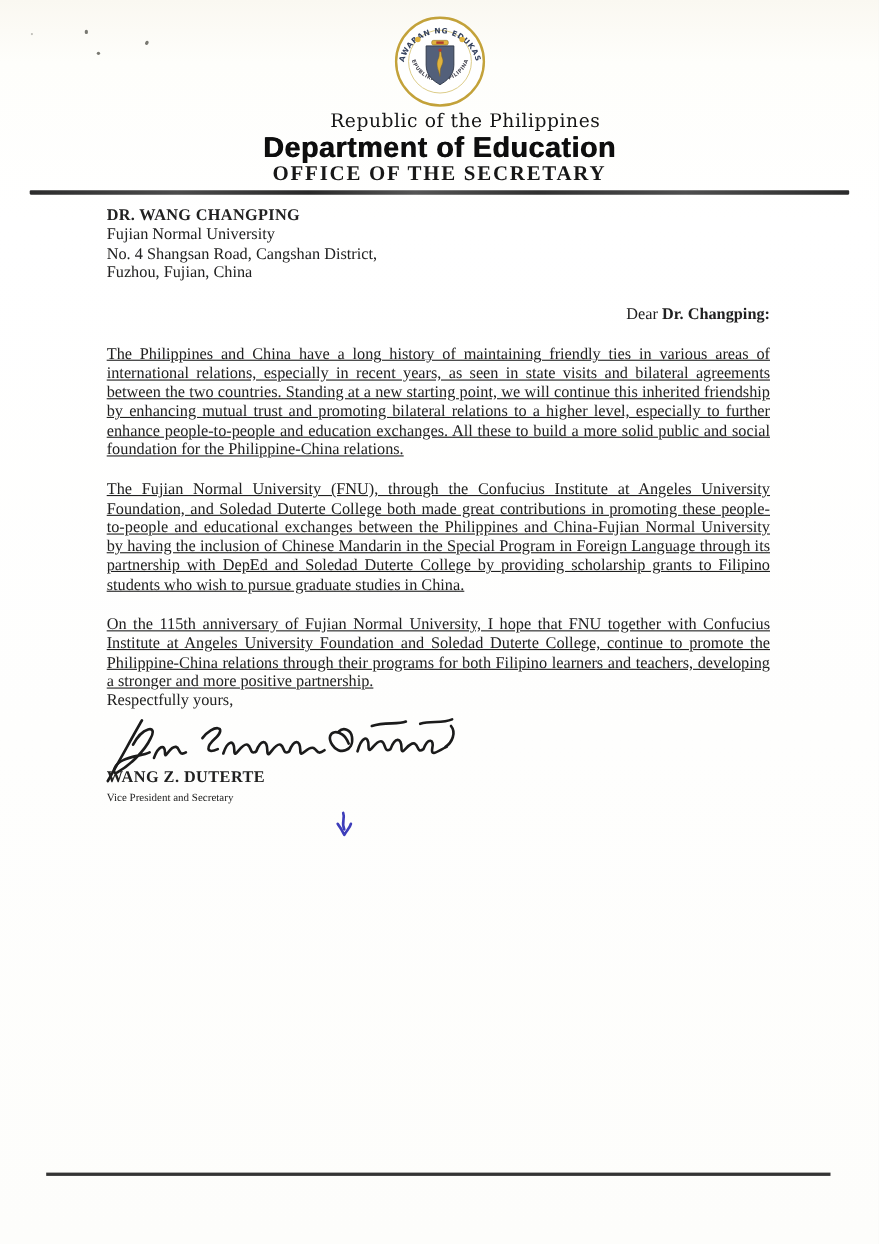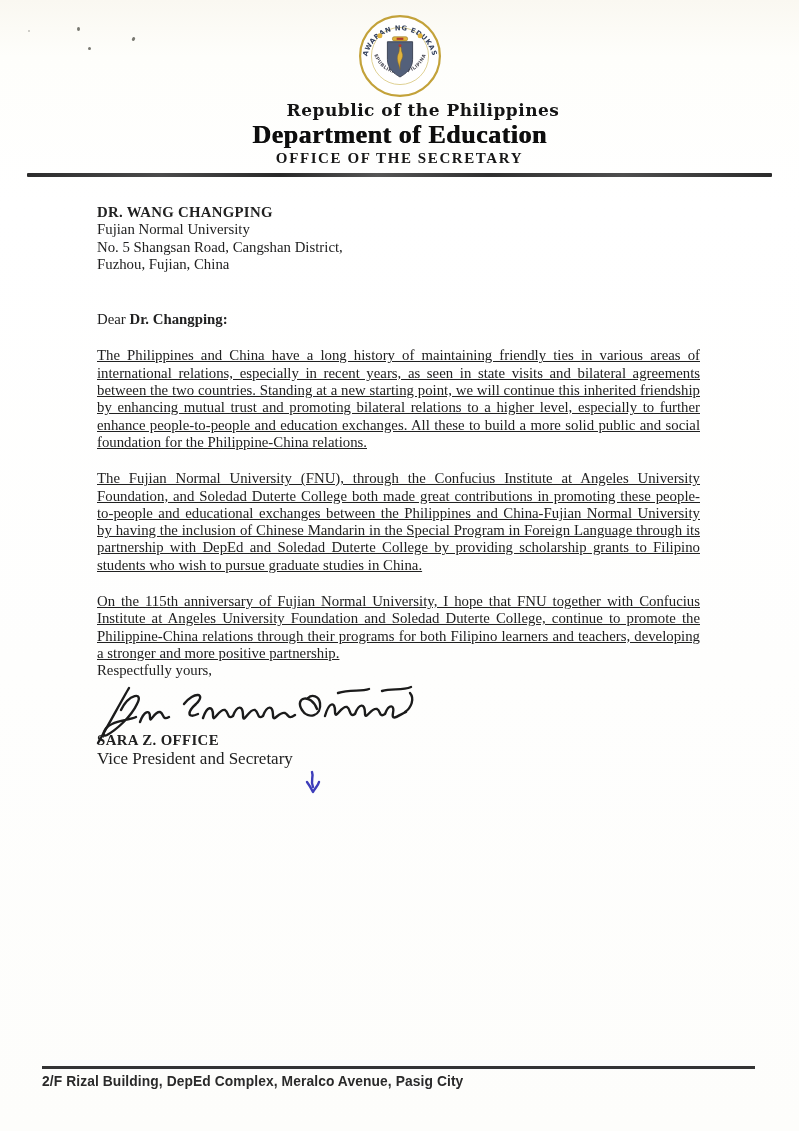--- a/index.html
+++ b/index.html
@@ -11,57 +11,57 @@
     font-family:"Liberation Serif", serif;
     color:#202020;
     overflow:hidden;
   }
   
   .letterhead { padding-top:14px; text-align:center; }
   .seal-wrap { width:84px; height:84px; margin:0 auto; }
   .republic-line {
     margin-top:3px;
     font-family:"DejaVu Serif", serif;
-    font-weight:700; font-size:17px; line-height:19px;
+    font-weight:400; font-size:17px; line-height:19px;
     letter-spacing:0.5px; color:#141414;padding-left:47px;
   }
   .department-line {
-    font-family:Liberation Serif, serif;
+    font-family:Liberation Sans, sans-serif;
     font-weight:700; font-size:26px; line-height:29px;
     letter-spacing:0.5px; color:#0e0e0e;
     text-shadow:0.6px 0 0 #0e0e0e;
   }
   .office-line {
     font-family:"Liberation Serif", serif;
-    font-weight:600; font-size:15px; line-height:19px;
+    font-weight:600; font-size:19px; line-height:19px;
     letter-spacing:1.6px; color:#171717;
   }
   .header-rule {
     margin:5px 27px 0;
     height:4px;
     background:linear-gradient(90deg,#2c2c2c 0%,#4b4b4b 18%,#282828 34%,#555 47%,#303030 62%,#4e4e4e 80%,#2b2b2b 100%);
     border-radius:1px;
   }
   
   .letter-body {
     margin:0 99px 0 97px;
     font-size:14.8px; line-height:17.3px;
     color:#212121;
   }
   .date-line { margin-top:29px; }
-  .recipient-block { margin-top:27px; }
+  .recipient-block { margin-top:11px; }
   .recipient-name { font-weight:700; letter-spacing:0.3px; }
-  .salutation { margin-top:38px; }
+  .salutation { margin-top:21px;text-align:right; }
   .salutation .bold-name { font-weight:700; }
   .letter-par { margin:19px 0 0 0; text-align:justify;text-decoration:underline; }
   .closing-line { }
   .signature-area { position:relative; margin-top:2px; height:92px; }
   .signature-ink { position:absolute; left:-6px; top:2px; }
   .signatory-name { position:absolute; left:0; top:50px; font-weight:700; letter-spacing:0.4px; }
-  .signatory-title { position:absolute; left:0; top:68px; font-size:17px; }
+  .signatory-title { position:absolute; left:0; top:68px; font-size:10px; }
   .blue-ink-mark { position:absolute; left:205px; top:88px; }
   
   .footer {
     position:absolute; left:42px; right:44px; top:1066px;
     border-top:3px solid #343434;
     padding-top:3px;
     font-family:"Liberation Sans", sans-serif;
     font-weight:700; font-size:13.8px; line-height:20px;
     color:#2a2a2a; letter-spacing:0.1px;
   }
@@ -112,21 +112,21 @@
     <div class="department-line">Department of Education</div>
     <div class="office-line">OFFICE OF THE SECRETARY</div>
   </div>
   <div class="header-rule"></div>
 
   <div class="letter-body">
 
     <div class="recipient-block">
       <div class="recipient-name">DR. WANG CHANGPING</div>
       <div>Fujian Normal University</div>
-      <div>No. 5 Shangsan Road, Cangshan District,</div>
+      <div>No. 4 Shangsan Road, Cangshan District,</div>
       <div>Fuzhou, Fujian, China</div>
     </div>
 
     <div class="salutation"><span>Dear </span><span class="bold-name">Dr. Changping:</span></div>
 
     <p class="letter-par">The Philippines and China have a long history of maintaining friendly ties in various areas of international relations, especially in recent years, as seen in state visits and bilateral agreements between the two countries. Standing at a new starting point, we will continue this inherited friendship by enhancing mutual trust and promoting bilateral relations to a higher level, especially to further enhance people-to-people and education exchanges. All these to build a more solid public and social foundation for the Philippine-China relations.</p>
     <p class="letter-par">The Fujian Normal University (FNU), through the Confucius Institute at Angeles University Foundation, and Soledad Duterte College both made great contributions in promoting these people-to-people and educational exchanges between the Philippines and China-Fujian Normal University by having the inclusion of Chinese Mandarin in the Special Program in Foreign Language through its partnership with DepEd and Soledad Duterte College by providing scholarship grants to Filipino students who wish to pursue graduate studies in China.</p>
     <p class="letter-par">On the 115th anniversary of Fujian Normal University, I hope that FNU together with Confucius Institute at Angeles University Foundation and Soledad Duterte College, continue to promote the Philippine-China relations through their programs for both Filipino learners and teachers, developing a stronger and more positive partnership.</p>
 
     <div class="closing-line">Respectfully yours,</div>
@@ -139,28 +139,27 @@
           <path d="M 49,38 C 53,27 59,25 59,33 C 59,41 63,27 69,28 C 73,29 71,37 78,33"></path>
           <path d="M 93,20 C 103,7 116,9 105,20 C 96,28 96,35 107,30"></path>
           <path d="M 112,34 C 116,22 122,21 122,31 C 122,41 128,24 134,26 C 138,28 136,36 142,32 C 146,21 152,21 152,31 C 152,42 158,24 164,26 C 168,28 166,36 172,32 C 176,21 182,21 182,31 C 182,40 188,27 194,29 C 198,31 197,36 204,31"></path>
           <path d="M 226,25 C 220,9 203,13 211,26 C 217,36 231,32 229,19 C 228,12 221,10 217,14"></path>
           <path d="M 234,32 C 238,18 244,17 244,27 C 244,38 250,21 256,23 C 260,25 258,34 264,30 C 268,19 274,19 274,29 C 274,38 280,23 286,25 C 290,27 288,34 294,30 C 298,19 304,21 302,29 C 300,38 308,31 315,28"></path>
           <path d="M 247,9 C 259,5 270,8 278,5"></path>
           <path d="M 291,7 C 301,4 311,7 320,3"></path>
           <path d="M 314,28 C 320,24 324,15 319,9"></path>
         </g>
       </svg>
-      <div class="signatory-name">SARA Z. OFFICE</div>
+      <div class="signatory-name">WANG Z. DUTERTE</div>
       <div class="signatory-title">Vice President and Secretary</div>
       <svg class="blue-ink-mark" width="20" height="26" viewBox="0 0 20 26" aria-hidden="true">
         <g fill="none" stroke-width="2.4" stroke-linecap="round" stroke-linejoin="round" stroke="#3d3dba">
           <path d="M 10,2 C 12,7 8,11 11,17"></path>
           <path d="M 5,12 C 8,16 10,20 11,22 C 13,18 16,16 17,12"></path>
         </g>
       </svg>
     </div>
   </div>
 
   <div class="footer">
-    <div>2/F Rizal Building, DepEd Complex, Meralco Avenue, Pasig City</div>
   </div>
 
 </div>
 
 </body></html>

